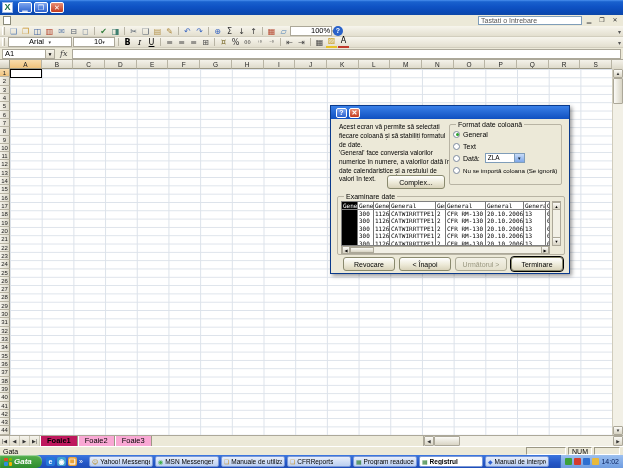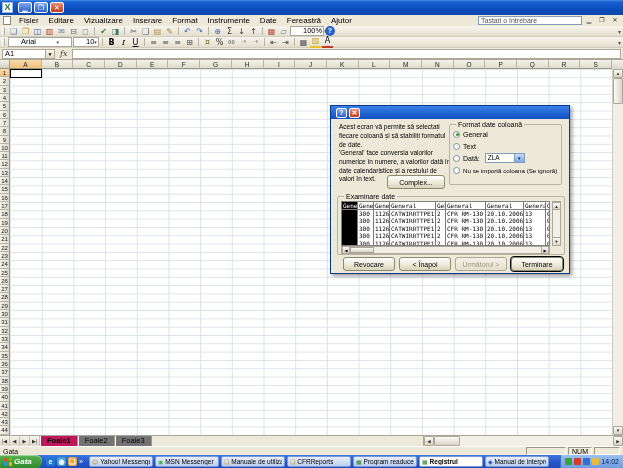--- a/index.html
+++ b/index.html
@@ -27,21 +27,21 @@
   .wb-ctrl { width:12px; height:9px; font-size:6px; line-height:8px; text-align:center; color:#333; margin-left:1px; }
 
   
   .toolbar { height:11px; display:flex; align-items:center; background:linear-gradient(#F7F5ED,#E3DFCF);
     border-bottom:1px solid #D2CEBE; padding:0 2px; gap:1px; }
   .tb-grip { width:3px; height:8px; border-left:1px solid #fff; border-right:1px solid #B8B4A4; margin-right:2px; flex:none; }
   .tbi { width:11px; height:11px; font-family:"DejaVu Sans",sans-serif; font-size:8px; line-height:11px;
     text-align:center; flex:none; }
   .tb-sep { width:1px; height:8px; background:#B8B4A4; margin:0 2px; flex:none; }
   .tb-box { height:10px; background:#fff; border:1px solid #ACA899; font-size:7.5px; line-height:8px;
-    padding:0 12px; display:flex; align-items:center; flex:none; }
+    padding:0 20px; display:flex; align-items:center; flex:none; }
   .dd-arrow { font-size:5px; color:#444; margin-left:2px; }
   .help-circle { width:10px; height:10px; border-radius:50%; background:#2962C9; color:#fff; font-size:7px;
     font-weight:bold; line-height:10px; text-align:center; flex:none; }
   .tb-more { margin-left:auto; font-size:6px; color:#555; }
 
   
   .formulabar { height:12px; display:flex; align-items:center; background:#ECE9D8; border-bottom:1px solid #ACA899; padding:1px 2px; }
   .namebox { width:44px; height:10px; background:#fff; border:1px solid #ACA899; font-size:7.5px; line-height:8px; padding:0 2px; flex:none; }
   .namebox-arrow { width:9px; height:10px; background:linear-gradient(#F6F4EC,#DDD8C8); border:1px solid #ACA899;
     border-left:none; font-size:5px; text-align:center; line-height:9px; flex:none; }
@@ -67,21 +67,21 @@
   .vscroll { width:11px; flex:none; background:#F2F0E6; border-left:1px solid #D0CCBC; display:flex; flex-direction:column; }
   .scroll-btn { height:9px; background:linear-gradient(#FBFAF6,#D8D4C4); border:1px solid #ACA899; border-radius:1px;
     font-size:4.5px; line-height:8px; text-align:center; color:#333; flex:none; }
   .vthumb { height:26px; background:linear-gradient(90deg,#FBFAF6,#D8D4C4); border:1px solid #ACA899; border-radius:1px; flex:none; }
   .vfill { flex:1; }
 
   
   .tabrow { height:11px; display:flex; align-items:stretch; background:#ECE9D8; border-top:1px solid #ACA899; }
   .tabnav { width:10px; flex:none; font-size:5px; line-height:10px; text-align:center; color:#333;
     background:linear-gradient(#F6F4EC,#DDD8C8); border-right:1px solid #C8C4B4; }
-  .tab { padding:0 6px; font-size:7.5px; line-height:10px; background:#737373; border-right:1px solid #9C9884;
+  .tab { padding:0 6px; font-size:7.5px; line-height:10px; background:#f9a8d4; border-right:1px solid #9C9884;
     border-left:1px solid #fff; white-space:nowrap; flex:none; }
   .tab.active { background:#be185d; font-weight:bold; }
   .hscroll { margin-left:auto; width:200px; flex:none; display:flex; background:#F2F0E6; border-left:1px solid #ACA899; }
   .hs-btn { width:10px; height:100%; background:linear-gradient(#FBFAF6,#D8D4C4); border:1px solid #ACA899;
     border-radius:1px; font-size:4.5px; line-height:10px; text-align:center; color:#333; flex:none; }
   .hthumb { width:26px; background:linear-gradient(#FBFAF6,#D8D4C4); border:1px solid #ACA899; border-radius:1px; flex:none; }
   .hfill { flex:1; }
 
   
   .statusbar { height:9px; display:flex; align-items:center; background:#ECE9D8; border-top:1px solid #fff;
@@ -174,31 +174,20 @@
 
   <div class="titlebar">
     <div class="app-icon">X</div>
     <div class="winbtn">▁</div>
     <div class="winbtn">❐</div>
     <div class="winbtn close">✕</div>
   </div>
 
   <div class="menubar">
     <div class="doc-icon"></div>
-    <div id="menu-items" style="display:flex">
-        <span class="menu-item">Fișier</span>
-        <span class="menu-item">Editare</span>
-        <span class="menu-item">Vizualizare</span>
-        <span class="menu-item">Inserare</span>
-        <span class="menu-item">Format</span>
-        <span class="menu-item">Instrumente</span>
-        <span class="menu-item">Date</span>
-        <span class="menu-item">Fereastră</span>
-        <span class="menu-item">Ajutor</span>
-      </div>
     <div class="menu-fill"></div>
     <div class="question">Tastați o întrebare</div>
     <div class="wb-ctrl">▁</div>
     <div class="wb-ctrl">❐</div>
     <div class="wb-ctrl">✕</div>
   </div>
 
   <div class="toolbar">
     <div class="tb-grip"></div>
     <div id="tb-standard" style="display:flex;align-items:center;gap:1px;flex:1">

